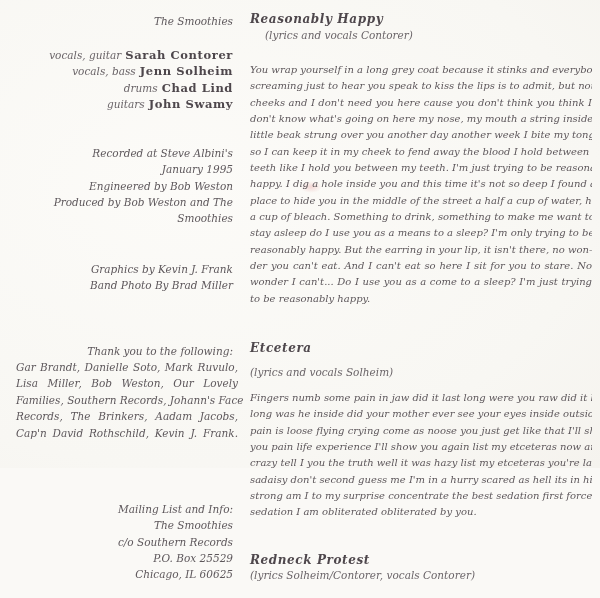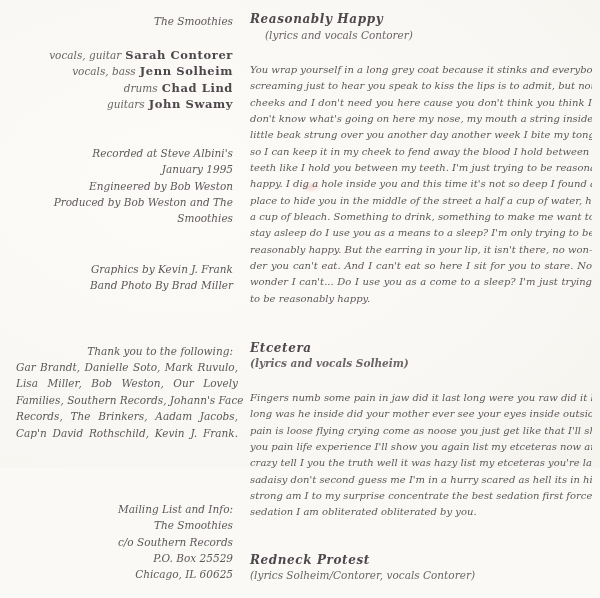--- a/index.html
+++ b/index.html
@@ -186,21 +186,21 @@
       <span class="line">place to hide you in the middle of the street a half a cup of water, half</span>
       <span class="line">a cup of bleach.  Something to drink, something to make me want to</span>
       <span class="line">stay asleep do I use you as a means to a sleep?  I'm only trying to be</span>
       <span class="line">reasonably happy.  But the earring in your lip, it isn't there, no won-</span>
       <span class="line">der you can't eat.  And I can't eat so here I sit for you to stare.  No</span>
       <span class="line">wonder I can't...  Do I use you as a come to a sleep?  I'm just trying</span>
       <span class="line last">to be reasonably happy.</span>
     </div>
 
     <div class="song-title" style="top:341px;">Etcetera</div>
-    <div class="song-credit" style="top:357px;font-weight:bold;">(lyrics and vocals Solheim)</div>
+    <div class="song-credit" style="top:366px;">(lyrics and vocals Solheim)</div>
     <div class="lyrics" style="top:390px;">
       <span class="line">Fingers numb some pain in jaw did it last long were you raw did it last</span>
       <span class="line">long was he inside did your mother ever see your eyes inside outside</span>
       <span class="line">pain is loose flying crying come as noose you just get like that I'll show</span>
       <span class="line">you pain life experience I'll show you again list my etceteras now am</span>
       <span class="line">crazy tell I you the truth well it was hazy list my etceteras you're lack-</span>
       <span class="line">sadaisy don't second guess me I'm in a hurry scared as hell its in his eyes</span>
       <span class="line">strong am I to my surprise concentrate the best sedation first forced into</span>
       <span class="line last">sedation I am obliterated obliterated by you.</span>
     </div>

